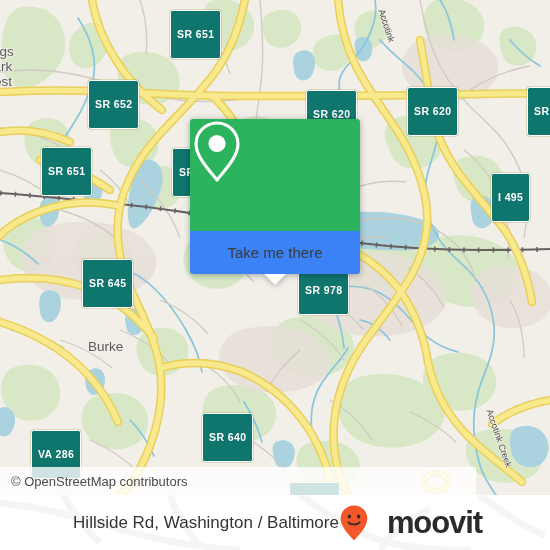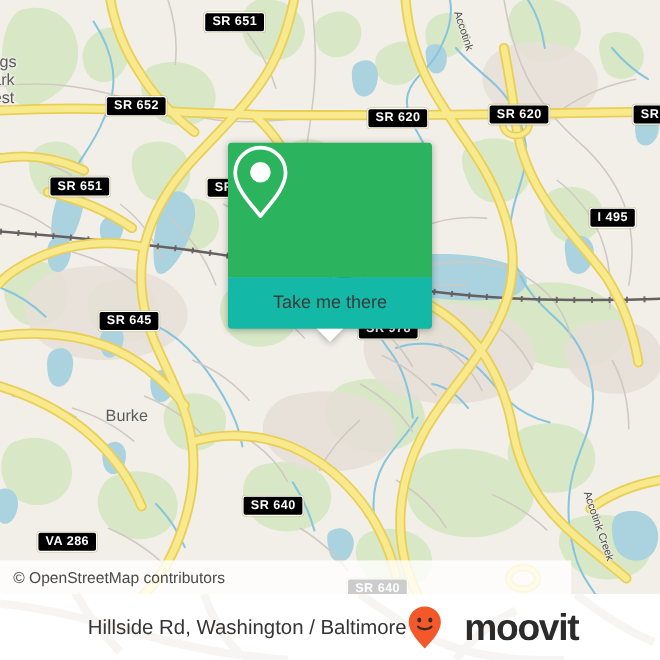--- a/index.html
+++ b/index.html
@@ -22,30 +22,30 @@
     left: 0; top: 0;
     width: 550px; height: 495px;
     background: #f2efe9;
     overflow: hidden;
   }
   #map svg { display: block; position: absolute; left: 0; top: 0; }
 
   
   .shield {
     position: absolute;
-    background: #000000;
+    background: #0f766e;
     border: 1.5px solid #ffffff;
     border-radius: 2.5px;
     color: #ffffff;
     font-size: 10.5px;
     font-weight: bold;
     letter-spacing: .4px;
     line-height: 15px;
     height: 15px;
-    padding: 0 6px;
+    padding: 16px 6px;
     white-space: nowrap;
     box-shadow: 0 0 0 .5px rgba(160,150,60,.5);
     text-shadow: 0 0 1px rgba(0,0,0,.12);
     z-index: 20;
   }
 
   
   .place {
     position: absolute;
     color: #5b5b5b;
@@ -82,21 +82,21 @@
   #popup-head {
     height: 112px;
     background: #2bb35e;
     border-radius: 3px 3px 0 0;
     display: flex;
     align-items: center;
     justify-content: center;
   }
   #popup-body {
     height: 43px;
-    background: #14b8a6;
+    background: #3b82f6;
     border-radius: 0 0 3px 3px;
     display: flex;
     align-items: center;
     justify-content: center;
     position: relative;
   }
   #popup-body .label {
     color: #3b3b3b;
     font-size: 15px;
   }
@@ -402,21 +402,21 @@
     <div class="shield" style="left:170px; top:10px;">SR 651</div>
     <div class="shield" style="left:88px; top:80px;">SR 652</div>
     <div class="shield" style="left:306px; top:90px;">SR 620</div>
     <div class="shield" style="left:407px; top:87px;">SR 620</div>
     <div class="shield" style="left:527px; top:87px;">SR</div>
     <div class="shield" style="left:41px; top:147px;">SR 651</div>
     <div class="shield" style="left:172px; top:148px;">SR</div>
     <div class="shield" style="left:491px; top:173px;">I 495</div>
     <div class="shield" style="left:82px; top:259px;">SR 645</div>
     <div class="shield" style="left:298px; top:266px;">SR 978</div>
-    <div class="shield" style="left:31px; top:443px;">VA 286</div>
+    <div class="shield" style="left:31px; top:430px;">VA 286</div>
     <div class="shield" style="left:202px; top:413px;">SR 640</div>
     <div class="shield" style="left:289px; top:482px;">SR 640</div>
 
     <div id="popup">
       <div id="popup-head">
         <svg width="54" height="66" viewBox="0 0 54 66">
           <path d="M27 4 C15.4 4 6 13.4 6 25 C6 38 20 52 27 61 C34 52 48 38 48 25 C48 13.4 38.6 4 27 4 Z" fill="none" stroke="#ffffff" stroke-width="3.1" stroke-linejoin="round"></path>
           <circle cx="27" cy="24.5" r="8.6" fill="#ffffff"></circle>
         </svg>
       </div>

